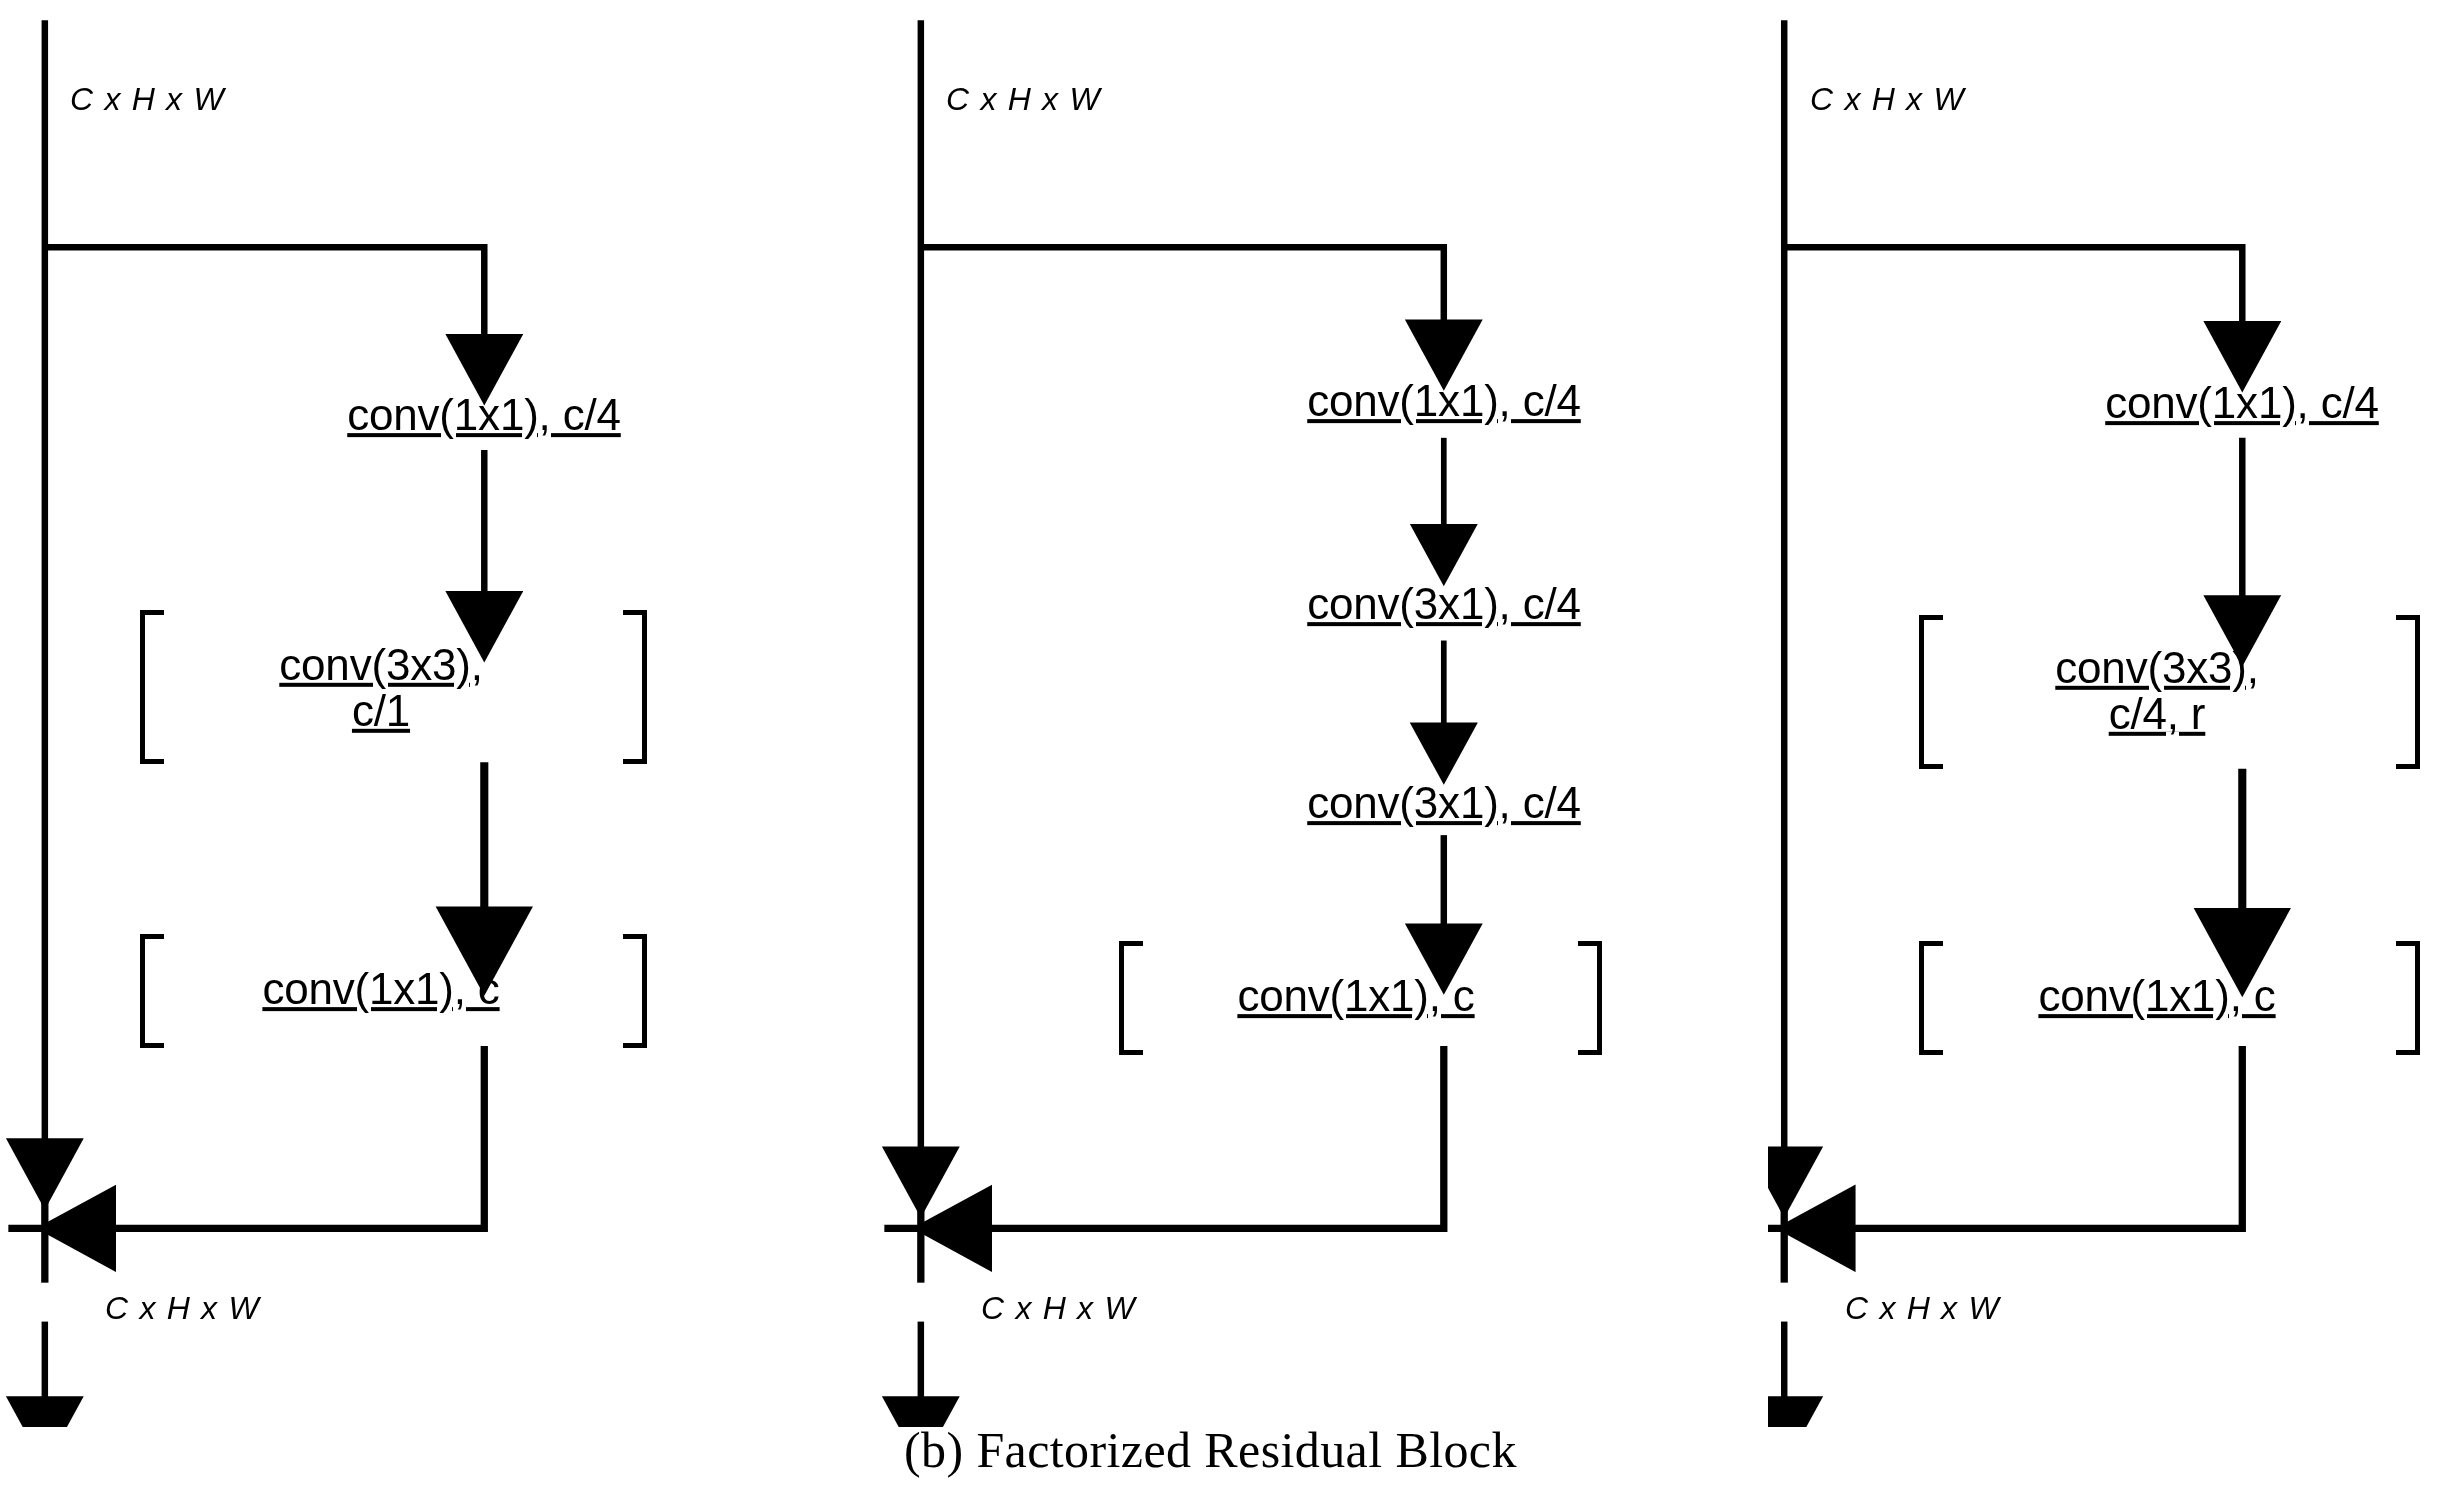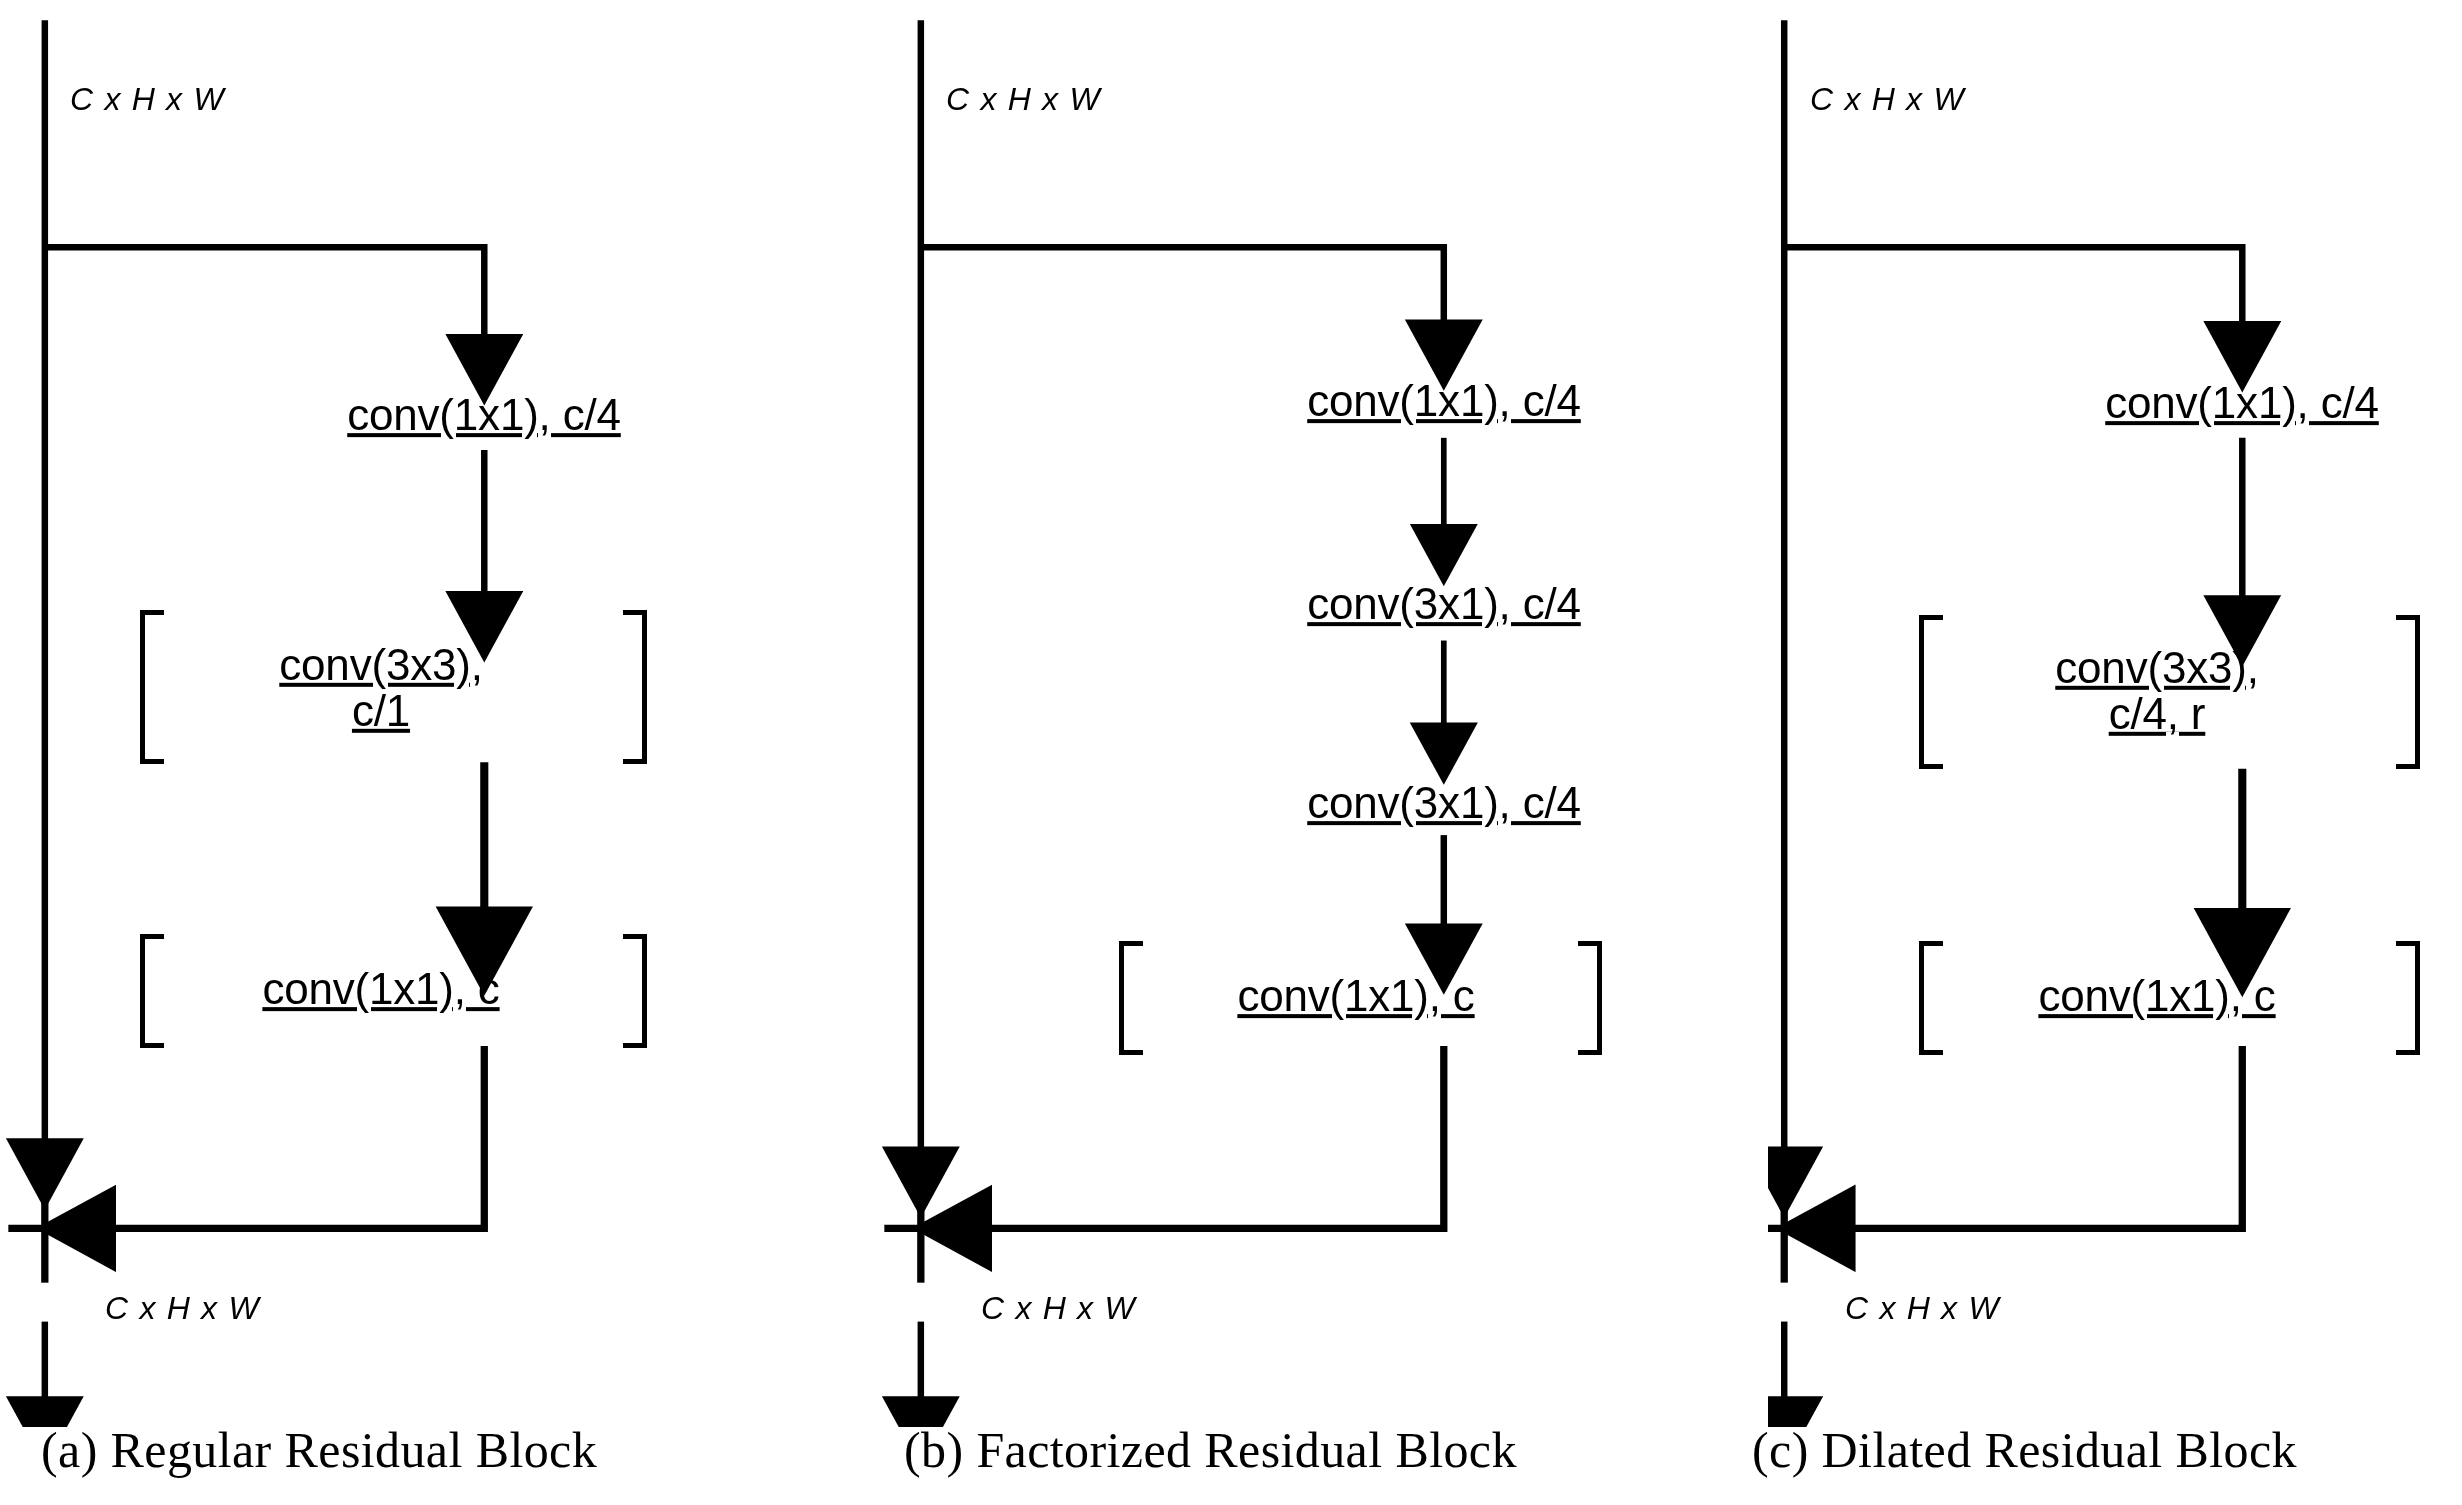--- a/index.html
+++ b/index.html
@@ -122,21 +122,20 @@
     <div class="dim-label" style="left:70px; top:81px;">C x H x W</div>
 
     <div class="node-label" style="left:484px; top:415px;">conv(1x1), c/4</div>
 
     <div class="node-label two-line" style="left:381px; top:688px;"><span>conv(3x3),</span><br><span>c/1</span></div>
 
     <div class="node-label" style="left:381px; top:989px;">conv(1x1), c</div>
 
     <div class="dim-label" style="left:105px; top:1290px;">C x H x W</div>
 
-    <div class="caption" style="left:41px; top:1421px;">(a) Regular Residual Block</div>
   </div>
 
   <div class="panel panel-b">
 
     <svg class="diagram-svg" width="821" height="1427" viewBox="0 0 1012 1760">
       <defs>
         <marker id="ah-b" markerWidth="16" markerHeight="16" refX="2" refY="6" orient="auto" markerUnits="strokeWidth">
           <path d="M0,0 L0,12 L11,6 z" fill="#000"></path>
         </marker>
       </defs>
@@ -215,17 +214,16 @@
     <div class="dim-label" style="left:42px; top:81px;">C x H x W</div>
 
     <div class="node-label" style="left:474px; top:403px;">conv(1x1), c/4</div>
 
     <div class="node-label two-line" style="left:389px; top:691px;"><span>conv(3x3),</span><br><span>c/4, r</span></div>
 
     <div class="node-label" style="left:389px; top:996px;">conv(1x1), c</div>
 
     <div class="dim-label" style="left:77px; top:1290px;">C x H x W</div>
 
-    <div class="caption" style="left:-16px; top:1421px;">(c) Dilated Residual Block</div>
   </div>
 
 </div>
 
 
 </body></html>

